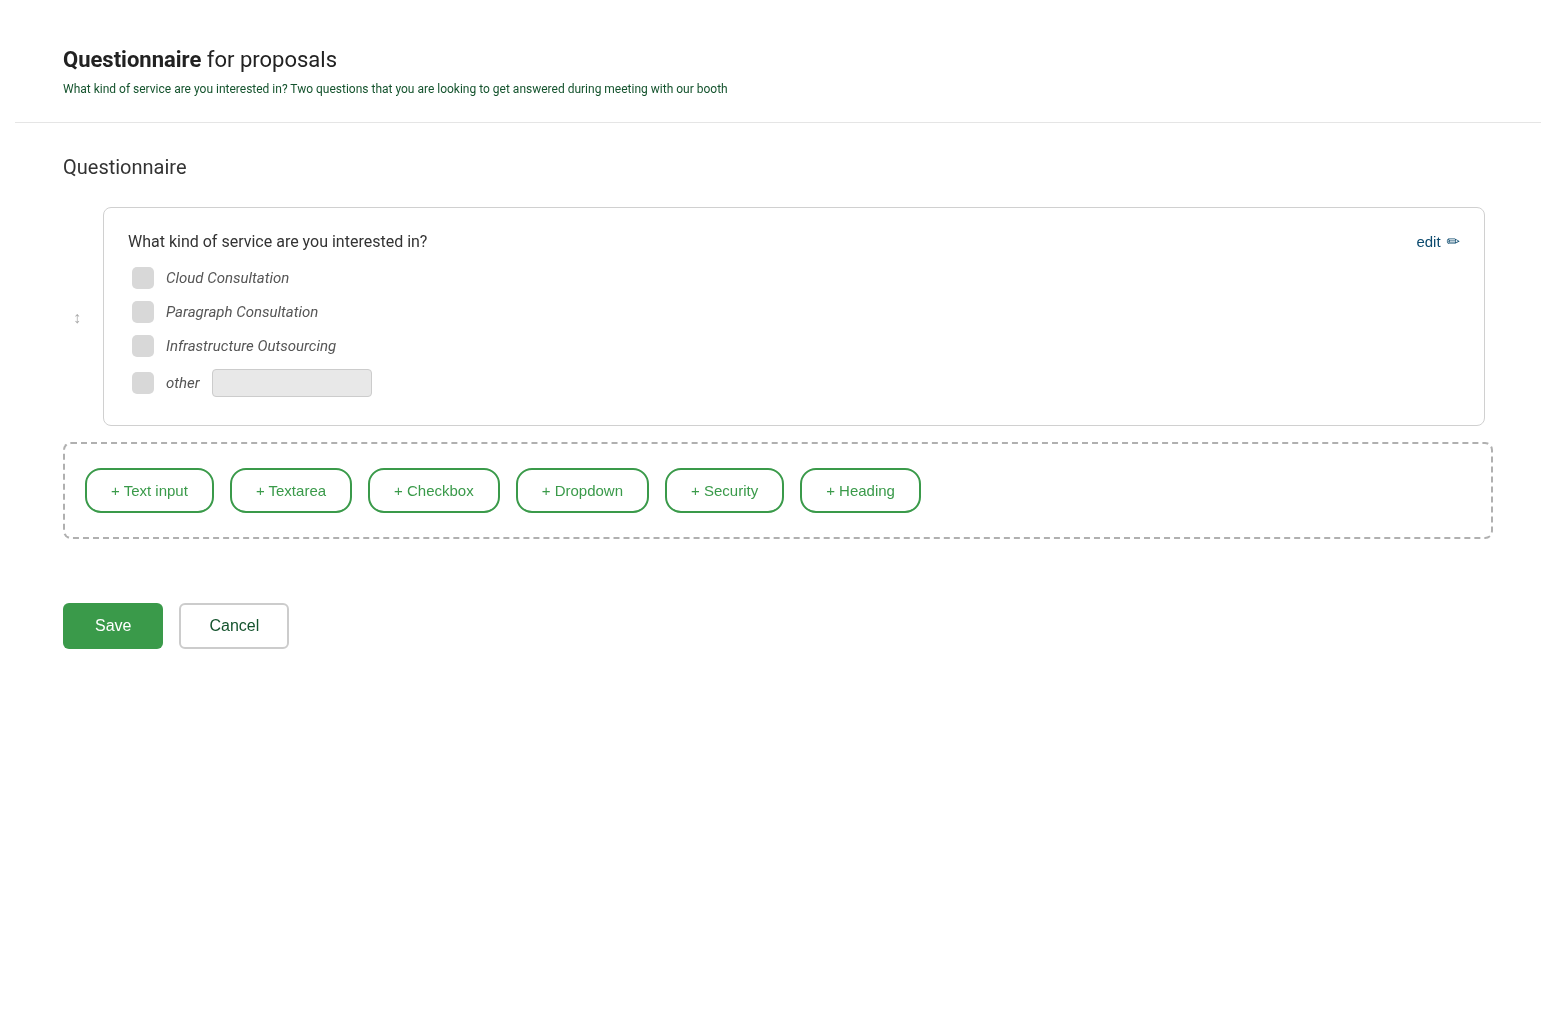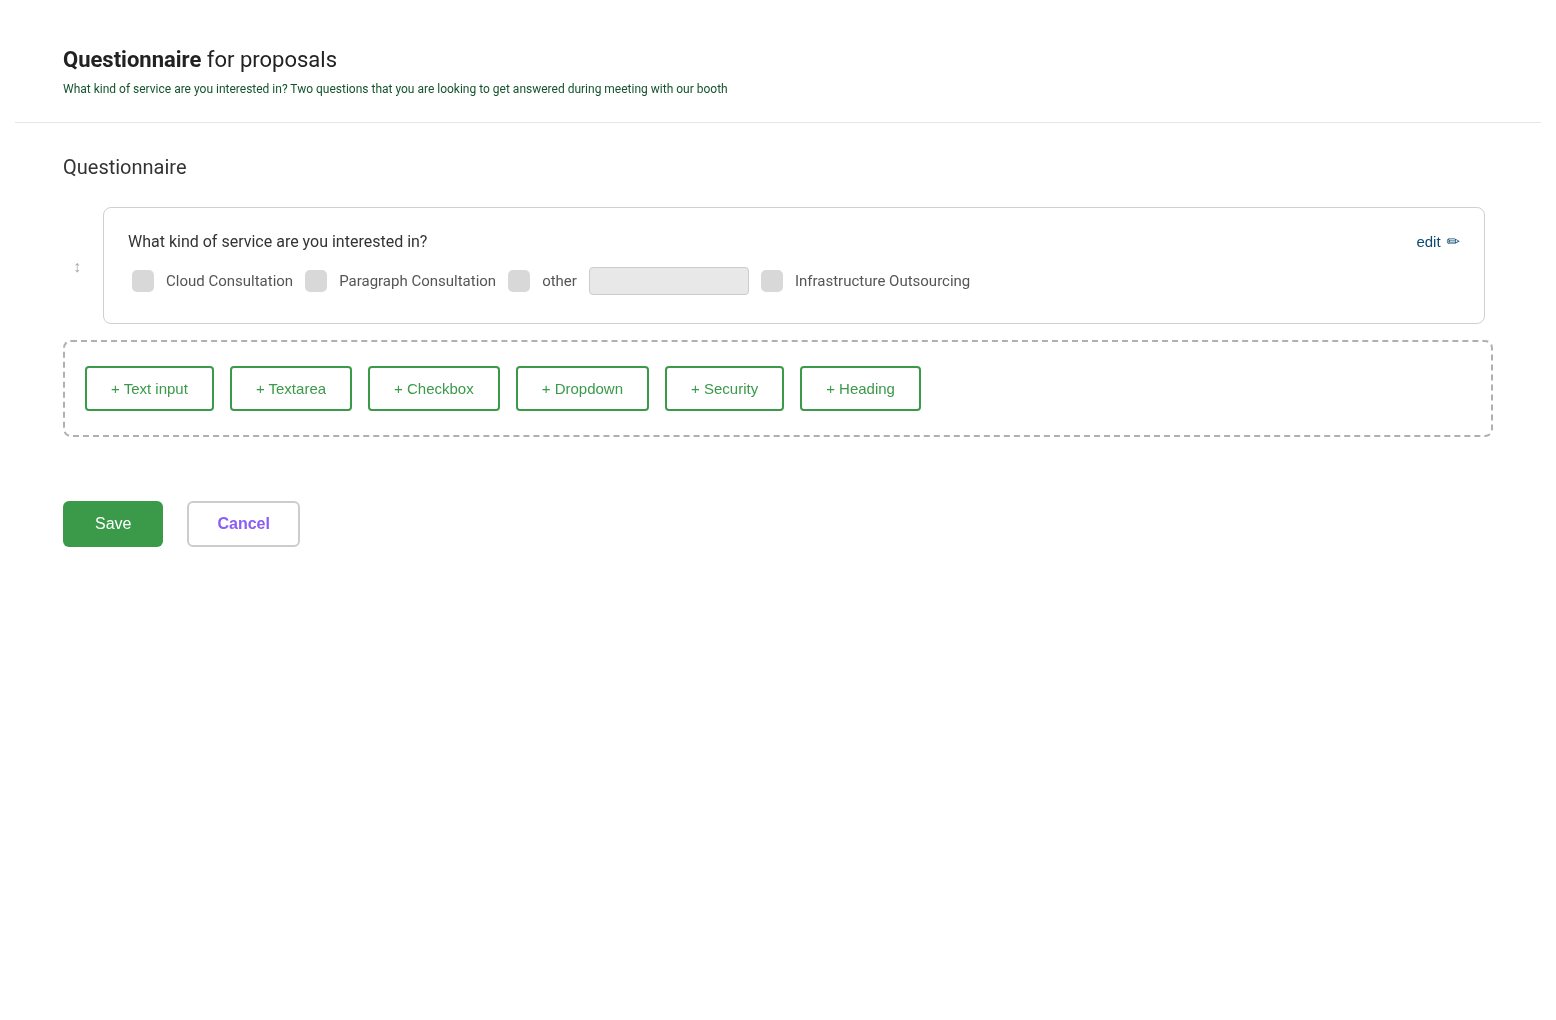--- a/index.html
+++ b/index.html
@@ -84,23 +84,24 @@
       transform: translateY(-50%);
       display: flex;
       flex-direction: column;
       align-items: center;
       cursor: pointer;
       color: #aaa;
       font-size: 16px;
     }
     .options-list {
       display: flex;
-      flex-direction: row;
+      flex-direction: column;
       gap: 12px;
       padding-left: 4px;
+      font-style: italic;
     }
     .option-row {
       display: flex;
       align-items: center;
       gap: 12px;
     }
     .checkbox-box {
       width: 22px;
       height: 22px;
       border-radius: 5px;
@@ -126,51 +127,51 @@
       margin-bottom: 40px;
       display: flex;
       flex-wrap: wrap;
       gap: 16px;
       align-items: center;
     }
     .add-btn {
       border: 2px solid #3a9a4a;
       color: #3a9a4a;
       background: #fff;
-      border-radius: 4px;
+      border-radius: 16px;
       padding: 12px 24px;
       font-size: 15px;
       cursor: pointer;
       font-weight: 500;
       white-space: nowrap;
     }
     .action-buttons {
       display: flex;
-      gap: 24px;
+      gap: 16px;
       padding: 24px 0 0 0;
     }
     .save-btn {
       background: #3a9a4a;
       color: #fff;
       border: none;
       border-radius: 6px;
       padding: 14px 32px;
       font-size: 16px;
       cursor: pointer;
       font-weight: 500;
     }
     .cancel-btn {
       background: #fff;
-      color: #8b5cf6;
+      color: #14532d;
       border: 2px solid #ccc;
       border-radius: 6px;
       padding: 12px 28px;
       font-size: 16px;
       cursor: pointer;
-      font-weight: 700;
+      font-weight: 400;
     }
   </style>
 </head>
 <body>
 
 <div class="page-container">
 
   <div class="header-section">
     <div class="header-title">
       <strong>Questionnaire</strong><span> for proposals</span>
@@ -198,26 +199,26 @@
           <div class="option-row">
             <div class="checkbox-box"></div>
             <span class="option-label">Cloud Consultation</span>
           </div>
           <div class="option-row">
             <div class="checkbox-box"></div>
             <span class="option-label">Paragraph Consultation</span>
           </div>
           <div class="option-row">
             <div class="checkbox-box"></div>
+            <span class="option-label">Infrastructure Outsourcing</span>
+          </div>
+          <div class="option-row">
+            <div class="checkbox-box"></div>
             <span class="option-label">other</span>
             <div class="other-input"></div>
-          </div>
-          <div class="option-row">
-            <div class="checkbox-box"></div>
-            <span class="option-label">Infrastructure Outsourcing</span>
           </div>
         </div>
       </div>
     </div>
 
     <div class="add-buttons-container">
       <button class="add-btn">
         <span>+ Text input</span>
       </button>
       <button class="add-btn">

